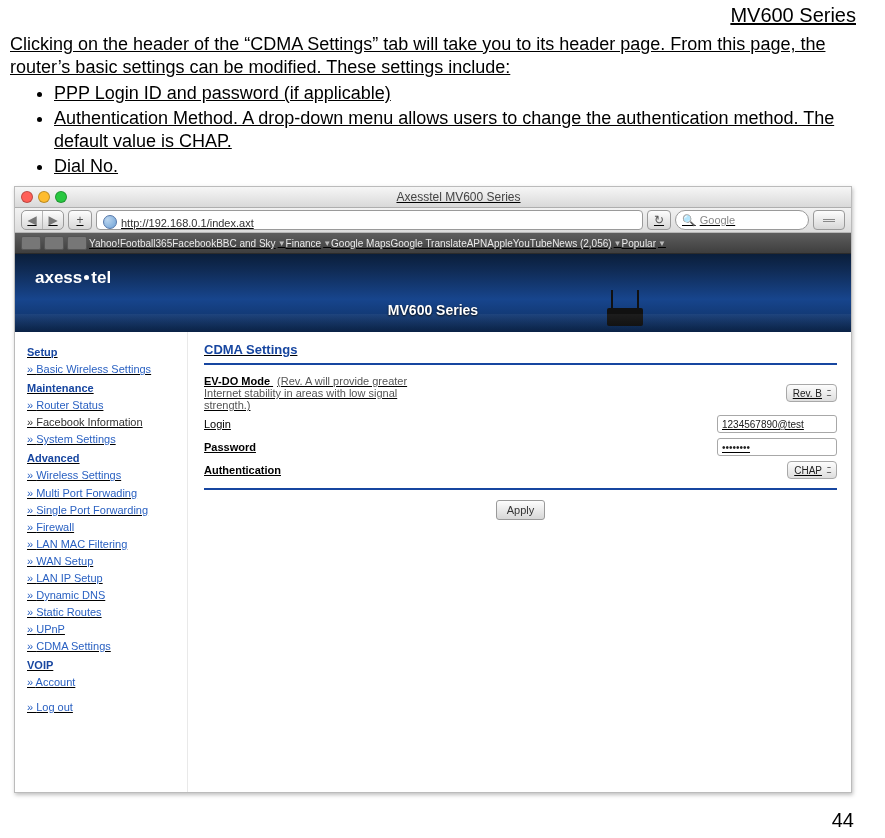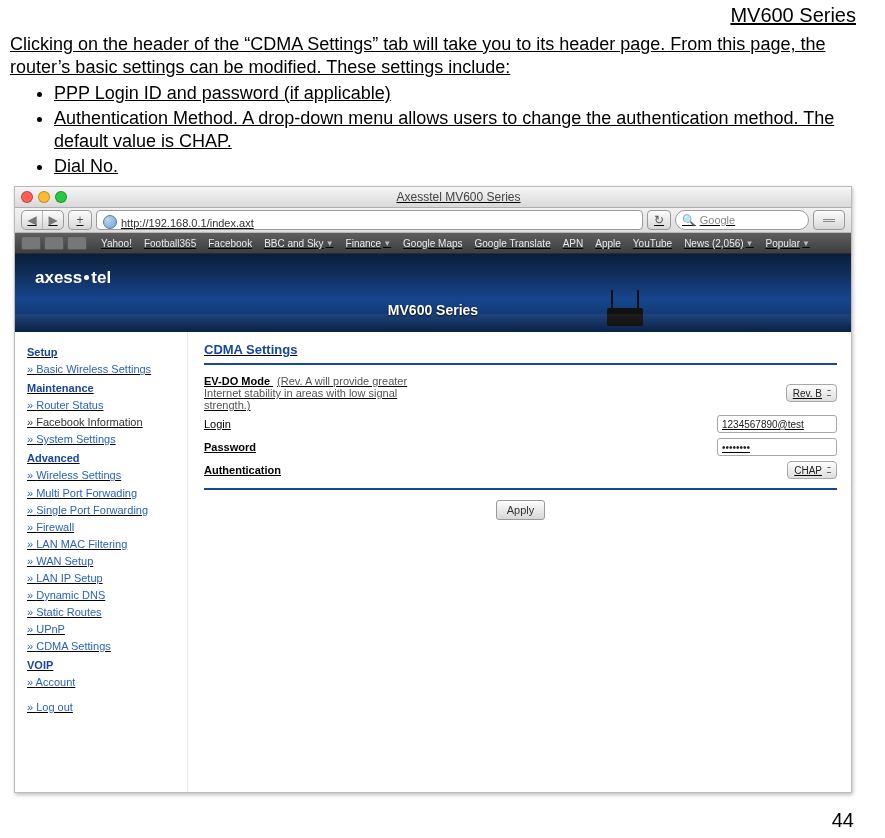--- a/index.html
+++ b/index.html
@@ -112,21 +112,21 @@
     border:1px solid #9a9a9a; border-radius:4px; height:18px; width:30px;
     background:linear-gradient(#fdfdfd,#d7d7d7);
     display:flex; flex-direction:column; align-items:center; justify-content:center; gap:1px;
   }
   .menu-toggle span{ width:12px; height:1px; background:#888; }
 
   
   .bm-row {
     display:flex; align-items:center; height:20px;
     background: linear-gradient(#5e5e5e,#3e3e3e);
-    color:#eaeaea; font-size:10px; padding:0 6px; gap:12px;
+    color:#eaeaea; font-size:10px; padding:0 6px; gap:0;
     border-bottom:1px solid #2b2b2b;
   }
   .bm-icon-row { display:flex; gap:3px; margin-right:2px; }
   .bm-pad { width:18px; height:12px; border-radius:2px; background:#777; border:1px solid #555; }
   .bm-item { display:flex; align-items:center; gap:2px; white-space:nowrap; }
   .bm-item .caret { font-size:8px; color:#bbb; }
 
   
   .hdr-band {
     height:78px;

